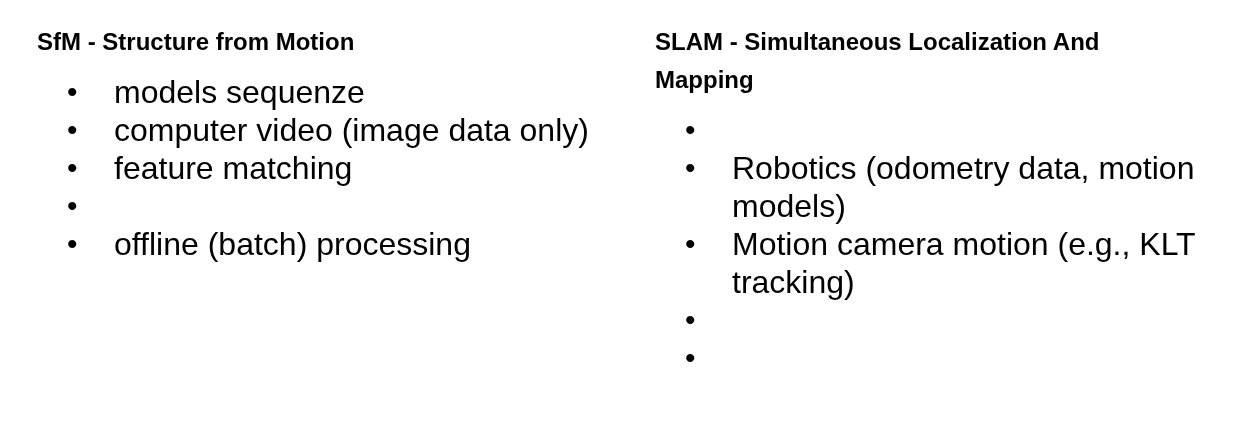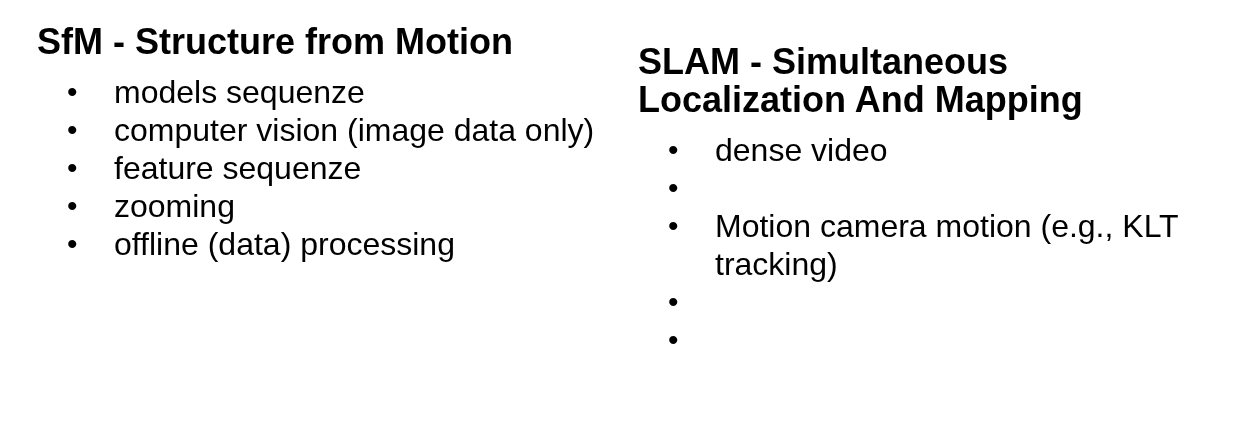--- a/index.html
+++ b/index.html
@@ -22,27 +22,26 @@
   }
   .column {
     position: absolute;
     top: 23px;
   }
   .column-left {
     left: 37px;
     width: 578px;
   }
   .column-right {
-    left: 638px;
+    left: 655px;
     width: 548px;
-    margin-top: 20px;
   }
   .heading {
     margin: 0;
-    font-size: 36px;
+    font-size: 24px;
     line-height: 38px;
     font-weight: bold;
   }
   .list {
     margin: 12px 0 0 0;
     padding: 0;
     list-style: none;
   }
   .item {
     display: flex;
@@ -66,46 +65,45 @@
 
   <section class="column column-left">
     <h2 class="heading">SfM - Structure from Motion</h2>
     <ul class="list">
       <li class="item">
         <span class="bullet">•</span>
         <span class="item-text">models sequenze</span>
       </li>
       <li class="item">
         <span class="bullet">•</span>
-        <span class="item-text">computer vision (image data only)</span>
+        <span class="item-text">computer video (image data only)</span>
       </li>
       <li class="item">
         <span class="bullet">•</span>
-        <span class="item-text">feature sequenze</span>
+        <span class="item-text">feature matching</span>
       </li>
       <li class="item">
         <span class="bullet">•</span>
-        <span class="item-text">zooming</span>
       </li>
       <li class="item">
         <span class="bullet">•</span>
-        <span class="item-text">offline (data) processing</span>
+        <span class="item-text">offline (batch) processing</span>
       </li>
     </ul>
   </section>
 
   <section class="column column-right">
     <h2 class="heading">SLAM - Simultaneous Localization And Mapping</h2>
     <ul class="list">
       <li class="item">
         <span class="bullet">•</span>
-        <span class="item-text">dense video</span>
       </li>
       <li class="item">
         <span class="bullet">•</span>
+        <span class="item-text">Robotics (odometry data, motion models)</span>
       </li>
       <li class="item">
         <span class="bullet">•</span>
         <span class="item-text">Motion camera motion (e.g., KLT tracking)</span>
       </li>
       <li class="item">
         <span class="bullet">•</span>
       </li>
       <li class="item">
         <span class="bullet">•</span>

